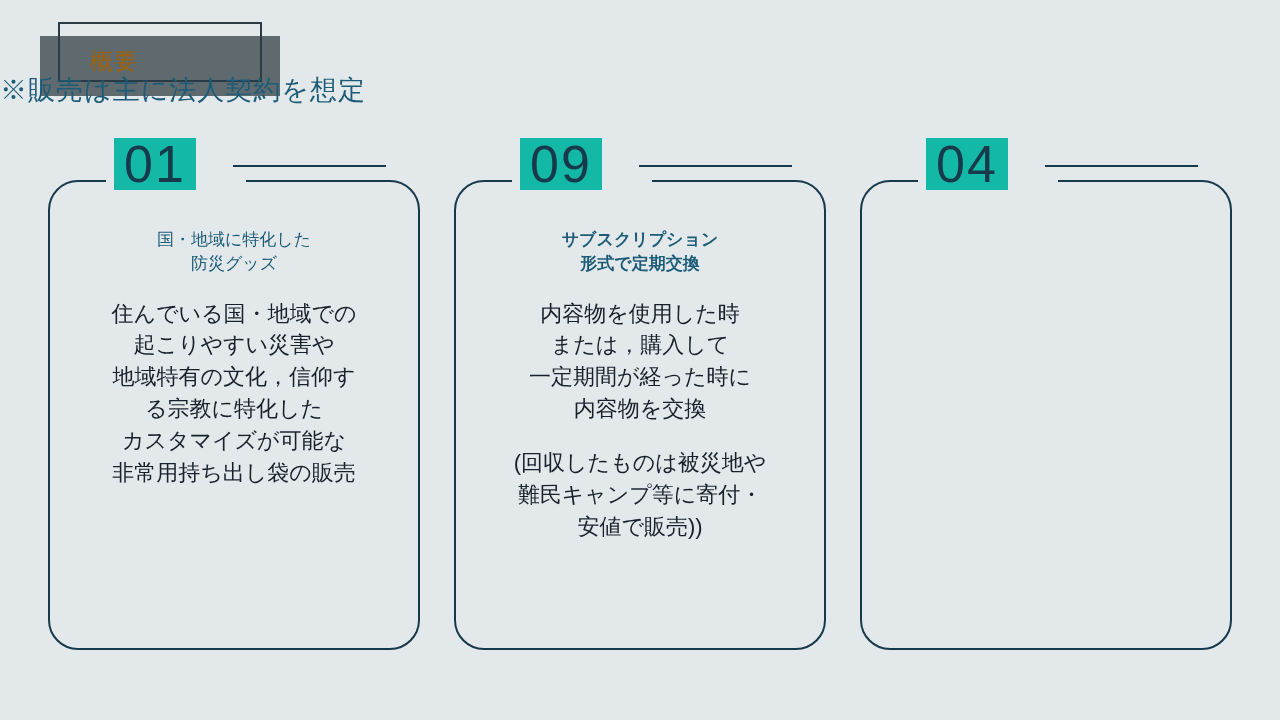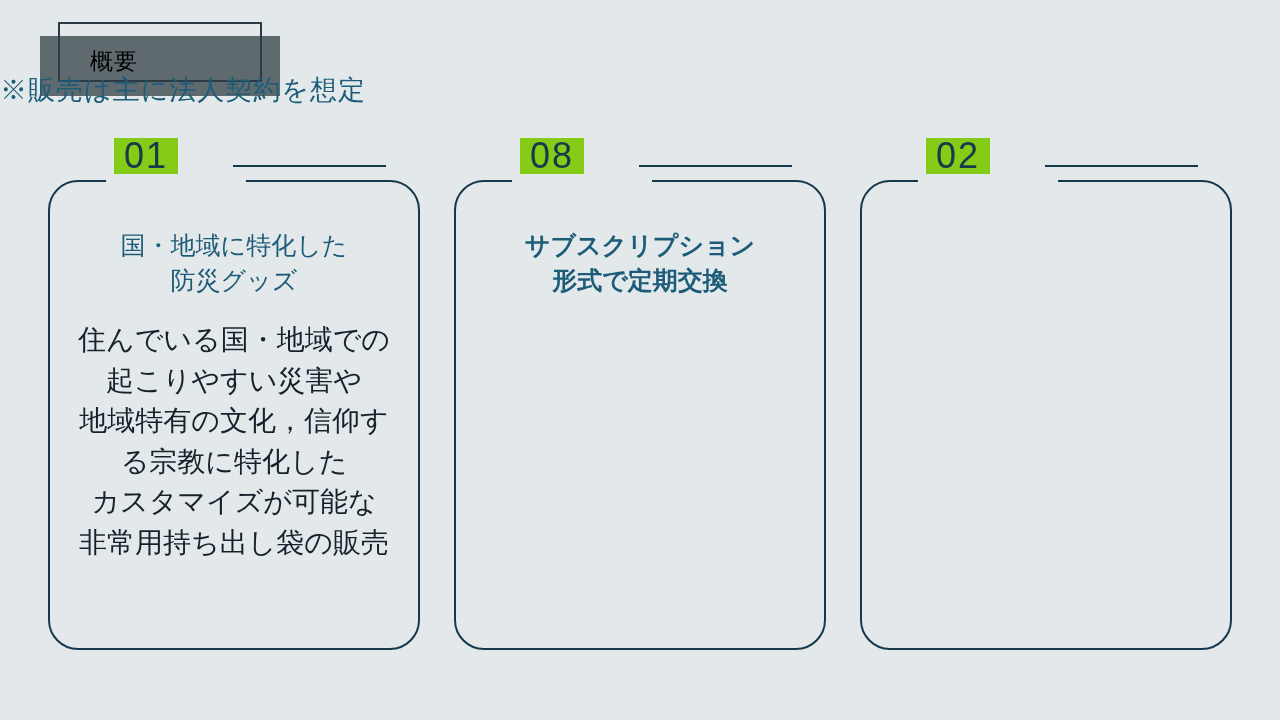--- a/index.html
+++ b/index.html
@@ -31,21 +31,21 @@
     width: 204px;
     height: 60px;
     border: 2px solid #2a3b45;
     box-sizing: border-box;
   }
   .section-tag-label {
     position: absolute;
     left: 90px;
     top: 50px;
     font-size: 23px;
-    color: #000000;
+    color: #a16207;
     letter-spacing: 1px;
     line-height: 1;
   }
 
   .headline {
     position: absolute;
     left: 0;
     right: 0;
     top: 72px;
     text-align: left;
@@ -70,26 +70,26 @@
   .card-number-row {
     position: relative;
     height: 52px;
     display: flex;
     align-items: center;
   }
   .card-number {
     position: absolute;
     left: 66px;
     top: -2px;
-    font-size: 36px;
+    font-size: 52px;
     color: #163a4c;
     font-weight: 300;
     letter-spacing: 2px;
     line-height: 1;
-    background: #84cc16;
+    background: #14b8a6;
     padding: 0 10px;
     z-index: 3;
   }
   .card-top-line {
     position: absolute;
     left: 185px;
     right: 34px;
     top: 25px;
     height: 2px;
     background: #163a4c;
@@ -110,28 +110,28 @@
     content: "";
     position: absolute;
     left: 56px;
     top: -2px;
     width: 140px;
     height: 4px;
     background: #e3e8ea;
   }
 
   .card-title {
-    font-size: 25px;
+    font-size: 17px;
     color: #1d5c78;
     line-height: 1.4;
     margin: 0 0 22px 0;
     font-weight: normal;
   }
   .card-text {
-    font-size: 28px;
+    font-size: 22px;
     color: #17212b;
     line-height: 1.45;
     margin: 0;
     font-weight: normal;
   }
   .card-text + .card-text {
     margin-top: 22px;
   }
 </style>
 </head>
@@ -157,31 +157,38 @@
 起こりやすい災害や
 地域特有の文化，信仰す
 る宗教に特化した
 カスタマイズが可能な
 非常用持ち出し袋の販売</p>
     </div>
   </div>
 
   <div class="card">
     <div class="card-number-row">
-      <span class="card-number">08</span>
+      <span class="card-number">09</span>
       <span class="card-top-line"></span>
     </div>
     <div class="card-body">
       <h2 class="card-title" style="white-space: pre-line; font-weight: bold;">サブスクリプション
 形式で定期交換</h2>
+      <p class="card-text" style="white-space: pre-line;">内容物を使用した時
+または，購入して
+一定期間が経った時に
+内容物を交換</p>
+      <p class="card-text" style="white-space: pre-line;">(回収したものは被災地や
+難民キャンプ等に寄付・
+安値で販売))</p>
     </div>
   </div>
 
   <div class="card">
     <div class="card-number-row">
-      <span class="card-number">02</span>
+      <span class="card-number">04</span>
       <span class="card-top-line"></span>
     </div>
     <div class="card-body">
     </div>
   </div>
 
 </div>
 
 </body></html>

